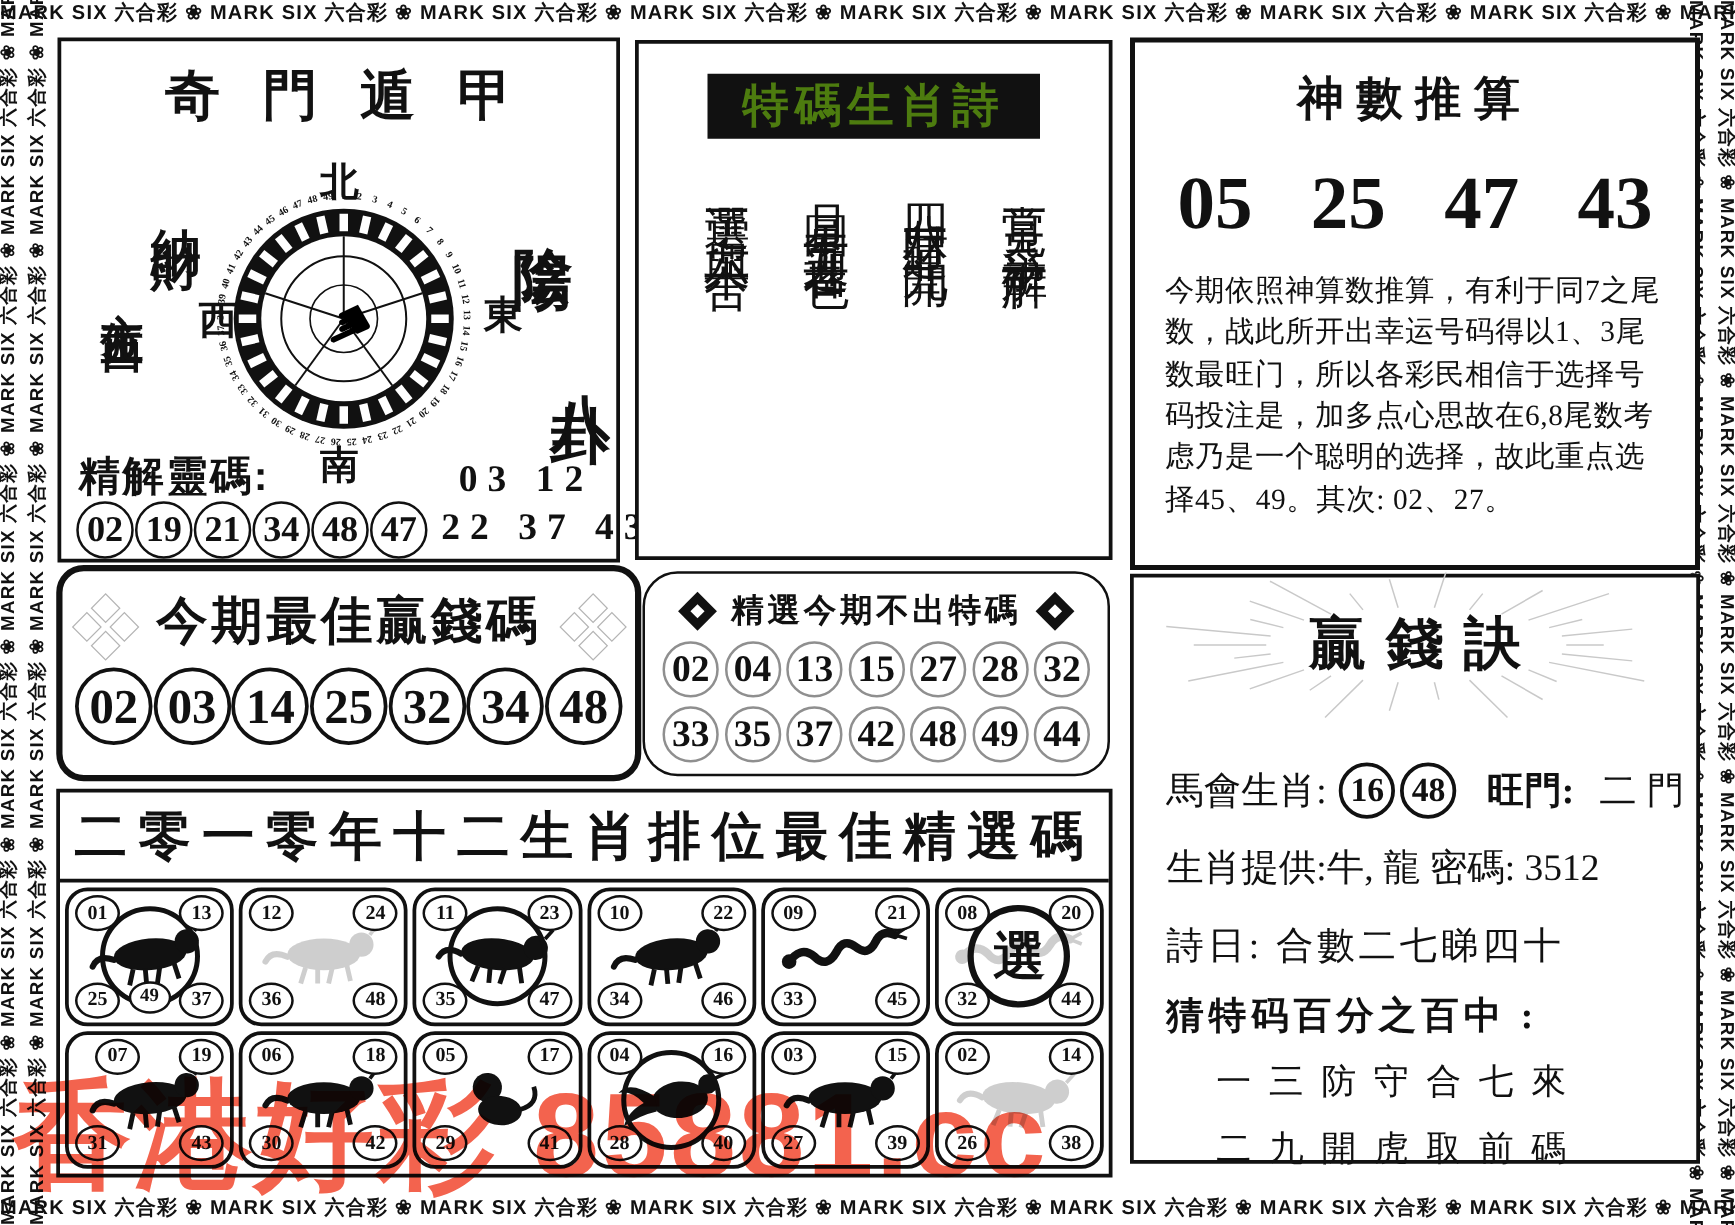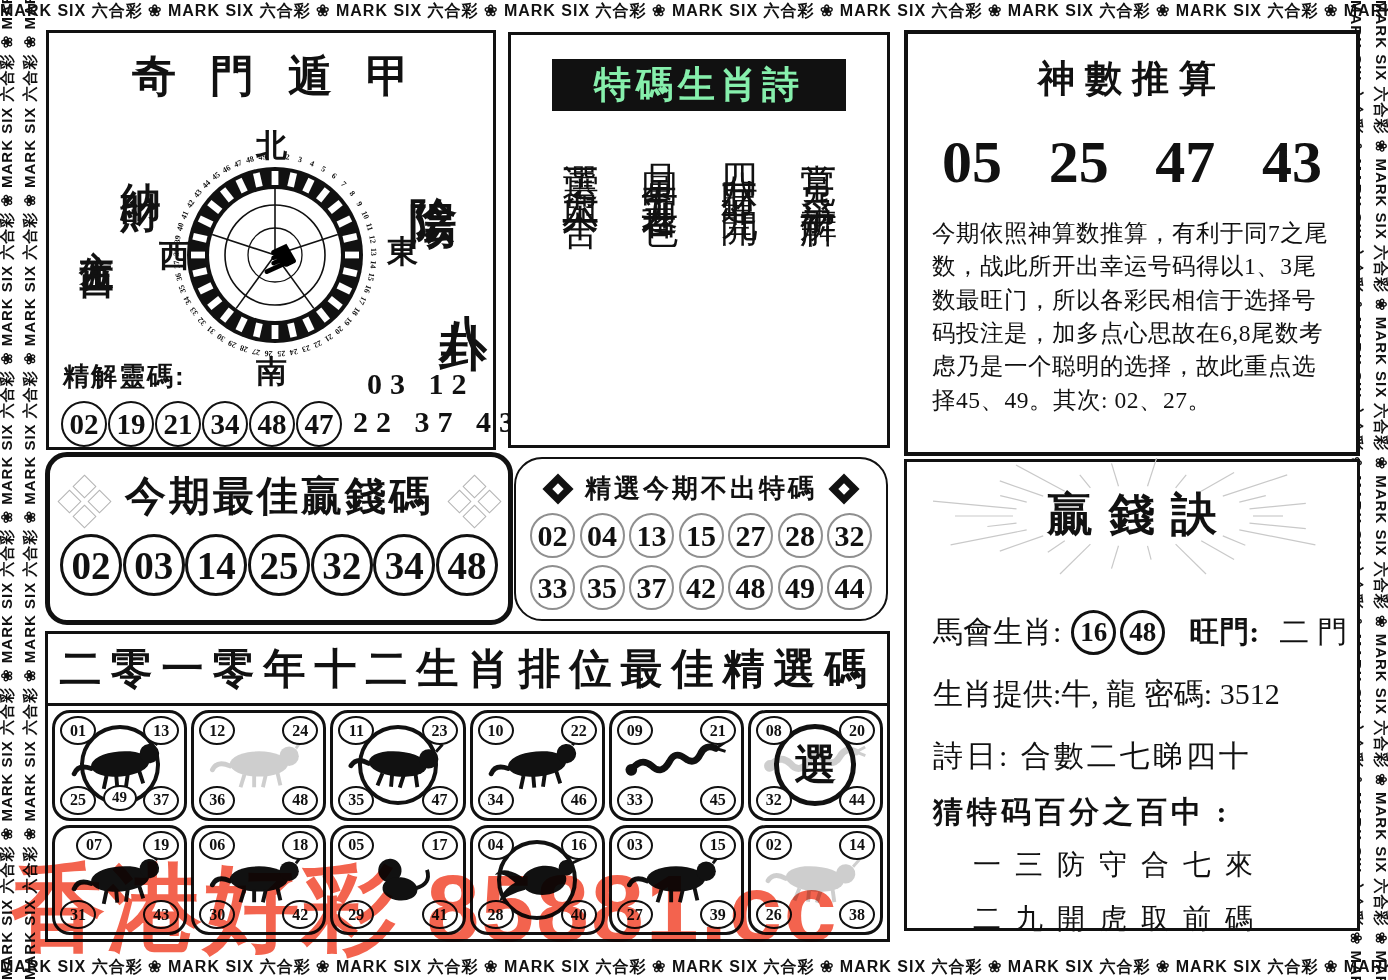--- a/index.html
+++ b/index.html
@@ -12,27 +12,27 @@
   .vstrip{position:absolute;width:980px;height:20px;white-space:nowrap;overflow:hidden;
           font-family:"Liberation Sans",sans-serif;font-weight:bold;font-size:15px;letter-spacing:1px;line-height:20px;
           transform-origin:0 0}
   
   .q-title{position:absolute;top:14px;left:0;width:100%;text-align:center;font-size:44px;font-weight:bold;
            letter-spacing:34px;text-indent:34px}
   .q-dir{position:absolute;font-size:31px;font-weight:bold}
   .q-vert{position:absolute;writing-mode:vertical-rl;text-orientation:upright}
   .q-wheel{position:absolute;left:111px;top:107px}
   .q-jingjie{position:absolute;left:14px;top:326px;font-family:"Liberation Sans",sans-serif;
-             font-weight:900;font-size:26px;letter-spacing:2px}
+             font-weight:900;font-size:33px;letter-spacing:2px}
   .q-nums{position:absolute;font-size:30px;font-weight:bold;letter-spacing:8px;white-space:nowrap}
   .q-circles{position:absolute;left:12px;top:368px;display:flex;gap:1px}
   .q-circle{width:46px;height:46px;border:2.5px solid #111;border-radius:50%;display:flex;align-items:center;
             justify-content:center;font-size:29px;font-weight:bold;box-sizing:border-box;background:#fff}
   
-  .p-titlebar{margin:24px auto 0;width:294px;height:52px;background:#111;color:#86efac;font-size:37px;font-weight:bold;
+  .p-titlebar{margin:24px auto 0;width:266px;height:52px;background:#111;color:#4d7c0f;font-size:37px;font-weight:bold;
               letter-spacing:5px;display:flex;align-items:center;justify-content:center}
   .p-cols{position:absolute;top:100px;left:30px;right:30px;bottom:22px;display:flex;flex-direction:row-reverse;
           justify-content:space-between;padding:0 14px}
   .p-col{writing-mode:vertical-rl;text-orientation:upright;font-size:37px;letter-spacing:8px}
   
   .s-title{margin-top:20px;text-align:center;font-size:37px;font-weight:bold;letter-spacing:10px}
   .s-nums{margin:24px 34px 0;display:flex;justify-content:space-between;font-size:60px;font-weight:bold}
   .s-body{margin:20px 24px 0;font-size:23.5px;line-height:1.42;letter-spacing:.5px}
   
   #bestwin{border-width:5px;border-radius:22px}

